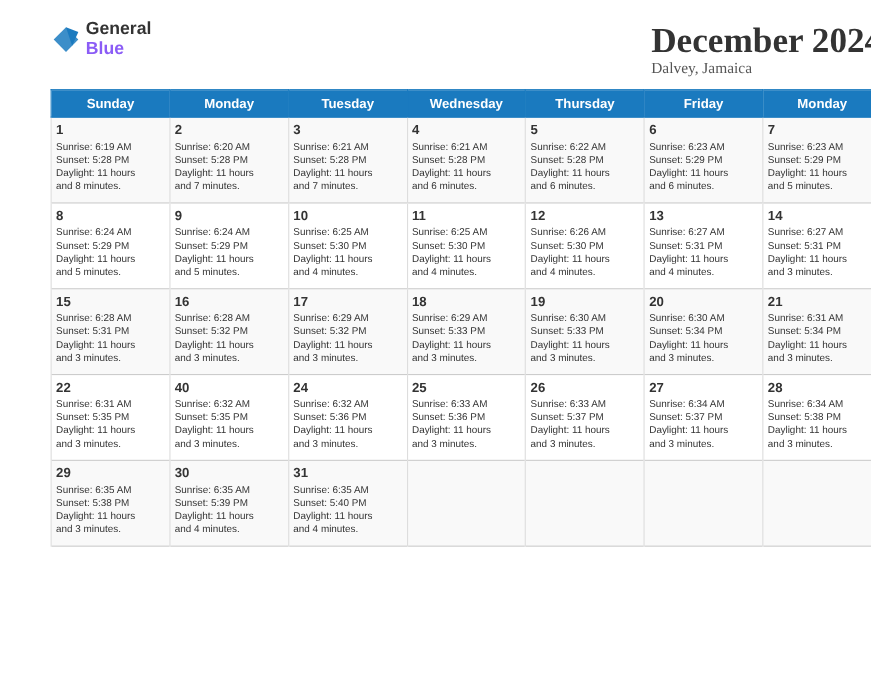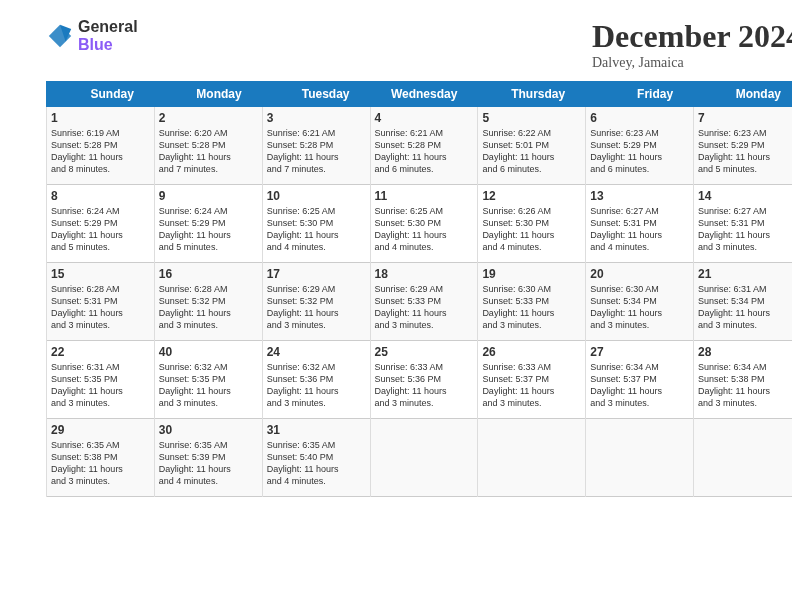--- a/index.html
+++ b/index.html
@@ -65,21 +65,21 @@
       table-layout: fixed;
     }
     thead tr {
       background: #1a7abf;
     }
     thead th {
       color: #fff;
       font-size: 12px;
       font-weight: bold;
       padding: 5px 20px;
-      text-align: right;
+      text-align: center;
       border: 1px solid #1a7abf;
     }
     tbody tr {
       border-bottom: 1px solid #ccc;
     }
     tbody td {
       vertical-align: top;
       padding: 4px 4px 3px 4px;
       font-size: 9.5px;
       color: #333;
@@ -164,21 +164,21 @@
           <td>
             <span class="day-num">4</span>
             <div class="cell-text" style="white-space: pre-line;">Sunrise: 6:21 AM
 Sunset: 5:28 PM
 Daylight: 11 hours
 and 6 minutes.</div>
           </td>
           <td>
             <span class="day-num">5</span>
             <div class="cell-text" style="white-space: pre-line;">Sunrise: 6:22 AM
-Sunset: 5:01 PM
+Sunset: 5:28 PM
 Daylight: 11 hours
 and 6 minutes.</div>
           </td>
           <td>
             <span class="day-num">6</span>
             <div class="cell-text" style="white-space: pre-line;">Sunrise: 6:23 AM
 Sunset: 5:29 PM
 Daylight: 11 hours
 and 6 minutes.</div>
           </td>

